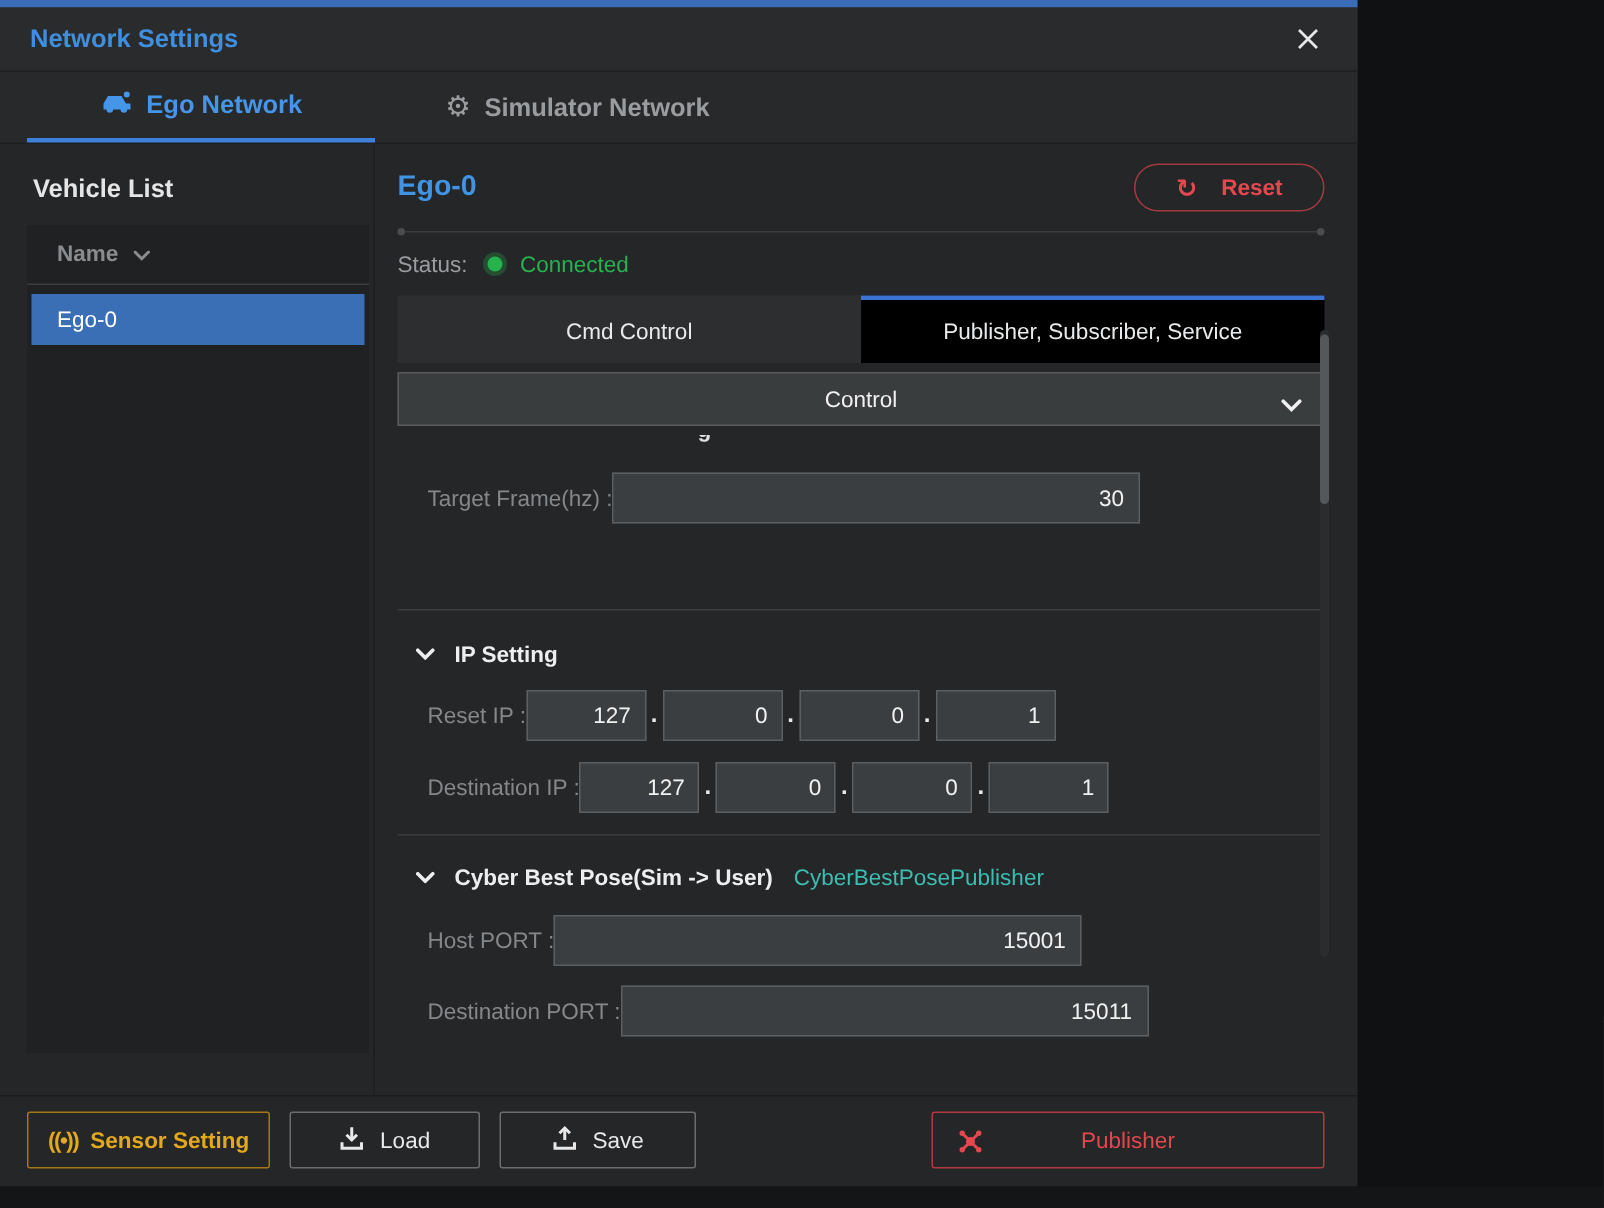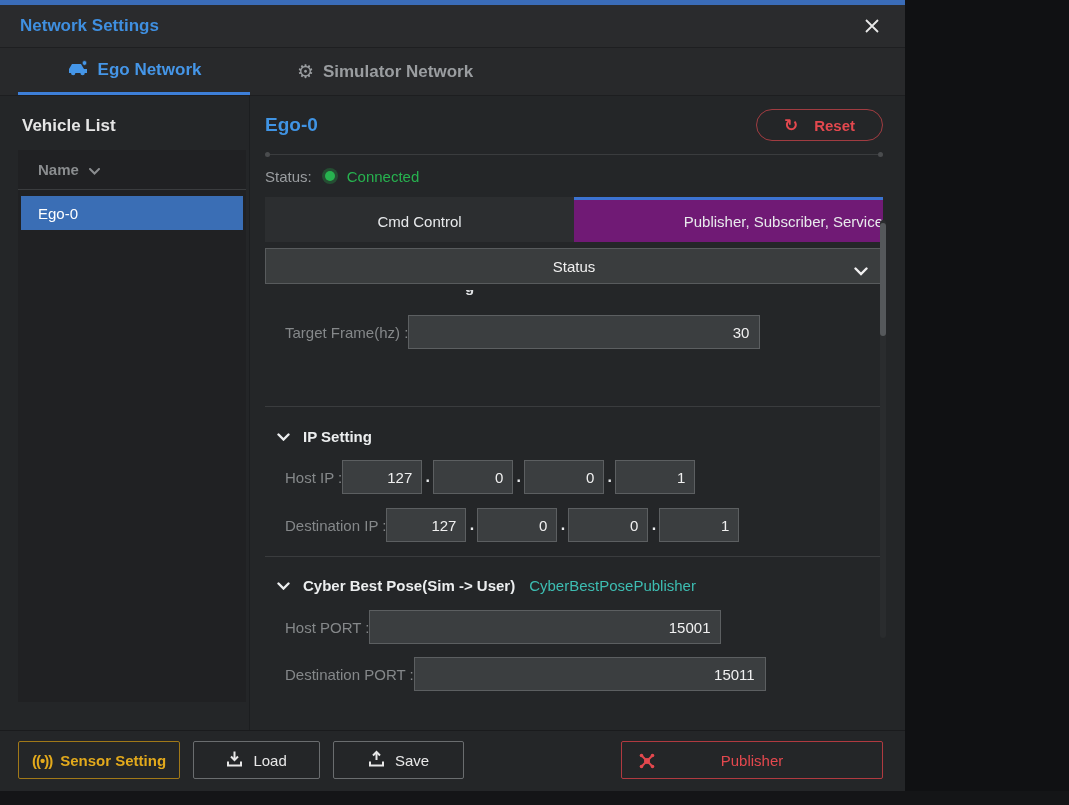--- a/index.html
+++ b/index.html
@@ -70,21 +70,21 @@
     width:10px; height:10px; border-radius:50%; background:#27b24f;
     box-shadow:0 0 0 3px rgba(39,178,79,.28); margin-left:4px;
   }
   .sval { color:#27b24f; margin-left:3px; }
   .subtabs { display:flex; height:45px; }
   .subtab {
     flex:1; display:flex; align-items:center; justify-content:center;
     font-size:15px; color:#e8eaec; background:#2c2e30; cursor:pointer;
     border-top:3px solid transparent;
   }
-  .subtab.active { background:#701a75; border-top:3px solid #3c73d2;justify-content:flex-end; }
+  .subtab.active { background:#000000; border-top:3px solid #3c73d2; }
   .dropdown {
     margin-top:6px; height:36px; background:#3a3d3e; border:1px solid #585b5d;
     display:flex; align-items:center; justify-content:center; position:relative;
     font-size:15px; color:#f0f0f0; cursor:pointer;
   }
   .dd-chev { position:absolute; right:14px; top:13px; }
   
   .scrollarea { position:relative; height:420px; margin-top:6px; overflow:hidden; }
   .clipped { position:absolute; left:200px; top:0; height:7px; overflow:hidden; width:20px; }
   .clipped span { display:block; font-size:15px; font-weight:700; color:#dfe1e3; transform:translateY(-12px); }
@@ -202,21 +202,21 @@
       <div class="subtabs">
         <div class="subtab">
           <span>Cmd Control</span>
         </div>
         <div class="subtab active">
           <span>Publisher, Subscriber, Service</span>
         </div>
       </div>
 
       <div class="dropdown">
-        <span>Status</span>
+        <span>Control</span>
         <span class="dd-chev">
           <svg width="14" height="9" viewBox="0 0 14 9">
               <path d="M1.5 1.5 L7 7 L12.5 1.5" stroke="#f0f0f0" stroke-width="2.4" fill="none" stroke-linecap="round"></path>
             </svg>
         </span>
       </div>
 
       <div class="scrollarea">
         <div class="clipped">
           <span>g</span>
@@ -232,21 +232,21 @@
         <div class="sectionhead" style="margin-top:16px">
           <span>
             <svg width="13" height="8" viewBox="0 0 13 8">
                 <path d="M1.5 1.5 L6.5 6.5 L11.5 1.5" stroke="#eceeef" stroke-width="2.4" fill="none" stroke-linecap="round"></path>
               </svg>
           </span>
           <span class="stitle">IP Setting</span>
         </div>
 
         <div class="formrow" style="margin-top:11px">
-          <span class="flabel">Host IP :</span>
+          <span class="flabel">Reset IP :</span>
           <div class="ipgroup">
             <div class="ipbox">127</div>
             <span class="ipsep">.</span>
             <div class="ipbox">0</div>
             <span class="ipsep">.</span>
             <div class="ipbox">0</div>
             <span class="ipsep">.</span>
             <div class="ipbox">1</div>
           </div>
         </div>

